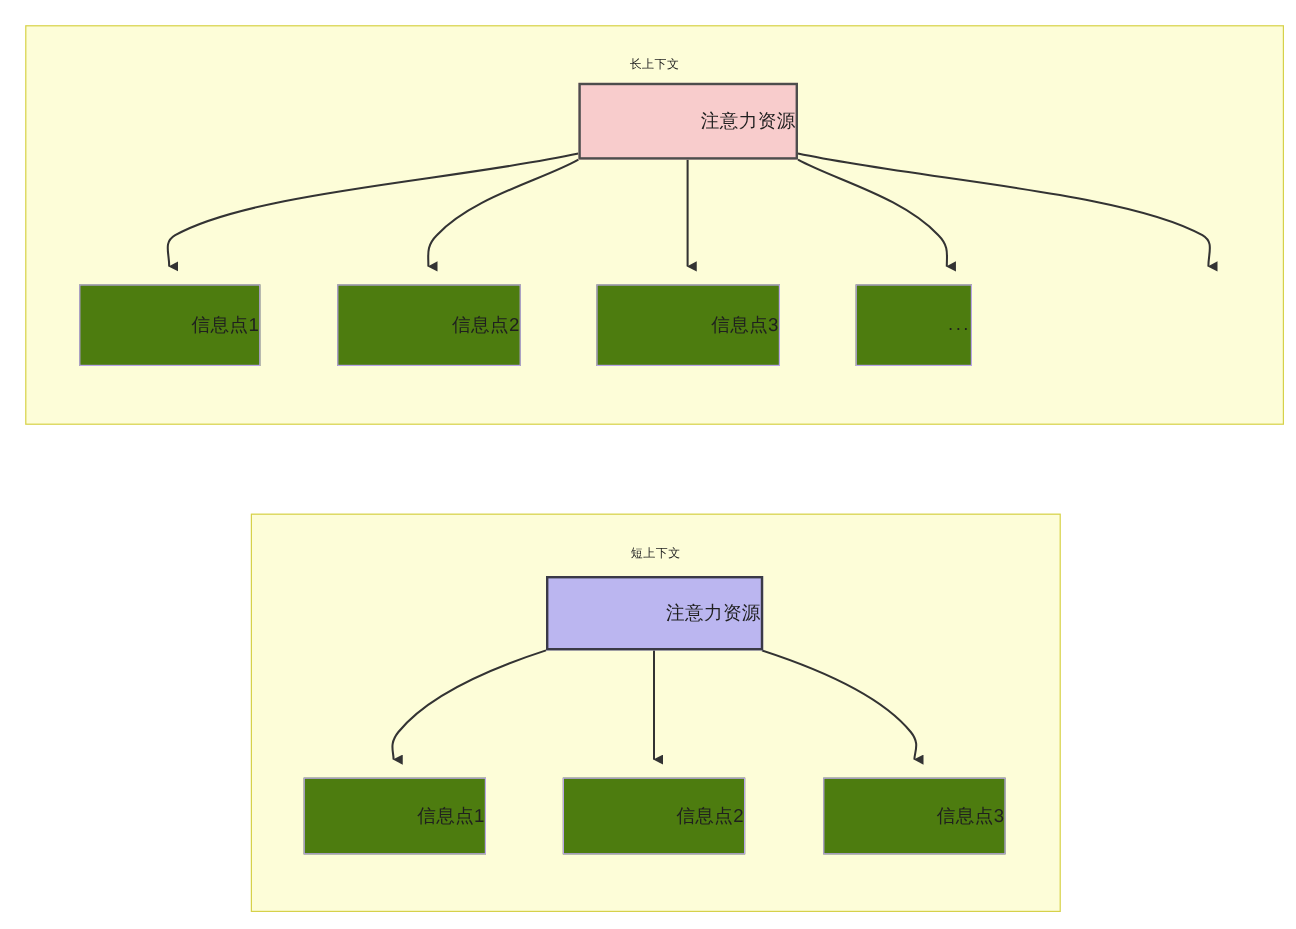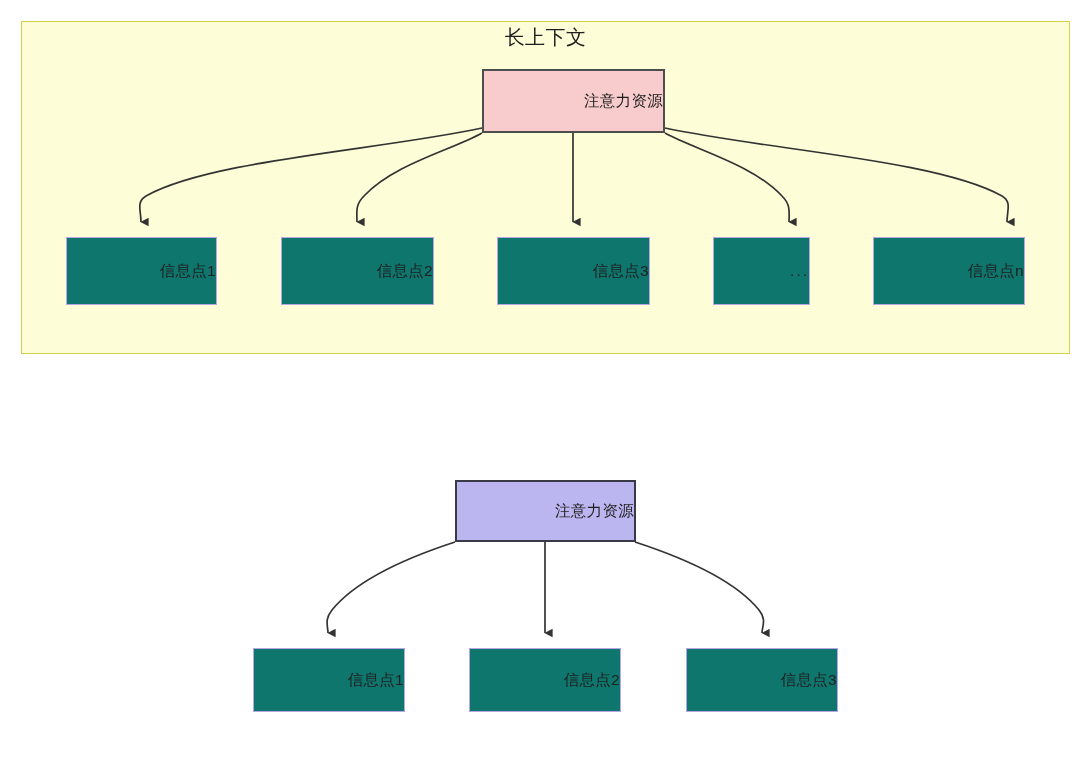--- a/index.html
+++ b/index.html
@@ -45,23 +45,23 @@
   #panel-short {
     left: 209px;
     top: 428px;
     width: 675px;
     height: 332px;
   }
   .panel-title {
     position: absolute;
     width: 100%;
     text-align: center;
-    top: 5px;
+    top: 23px;
     left: 0;
-    font-size: 20px;
+    font-size: 10px;
     color: #1f1f1f;
     letter-spacing: 0.4px;
     line-height: 20px;
     white-space: nowrap;
   }
   .node {
     position: absolute;
     box-sizing: border-box;
     display: flex;
     align-items: center;
@@ -73,21 +73,21 @@
   }
   .node-root-red {
     background: #f8cccc;
     border: 2.4px solid #4d4d4d;
   }
   .node-root-blue {
     background: #bbb6f0;
     border: 2.4px solid #3a3a46;
   }
   .node-leaf {
-    background: #0f766e;
+    background: #4d7c0f;
     border: 1.6px solid #b9a4e8;
   }
   .dots {
     letter-spacing: 2px;
     font-size: 15.5px;
   }
 </style>
 </head>
 <body>
 
@@ -121,24 +121,24 @@
   </div>
   <div class="node node-leaf" style="left:281px; top:237px; width:153px; height:68px;">
     <span>信息点2</span>
   </div>
   <div class="node node-leaf" style="left:497px; top:237px; width:153px; height:68px;">
     <span>信息点3</span>
   </div>
   <div class="node node-leaf" style="left:713px; top:237px; width:97px; height:68px;">
     <span class="dots">...</span>
   </div>
-  <div class="node node-leaf" style="left:873px; top:237px; width:152px; height:68px;">
-    <span>信息点n</span>
+
+  <div class="panel" id="panel-short">
+    <div class="panel-title">短上下文</div>
   </div>
-
 
   <svg class="layer">
     <g fill="none" stroke="#333333" stroke-width="1.7">
       <path d="M455,542 C412,556 358,578 332,610 C324,620 328,626 328,633" marker-end="url(#arrowhead)"></path>
       <path d="M545,542 L545,633" marker-end="url(#arrowhead)"></path>
       <path d="M635,542 C678,556 733,578 759,610 C767,620 762,626 762,633" marker-end="url(#arrowhead)"></path>
     </g>
   </svg>
 
   <div class="node node-root-blue" style="left:455px; top:480px; width:181px; height:62px;">

